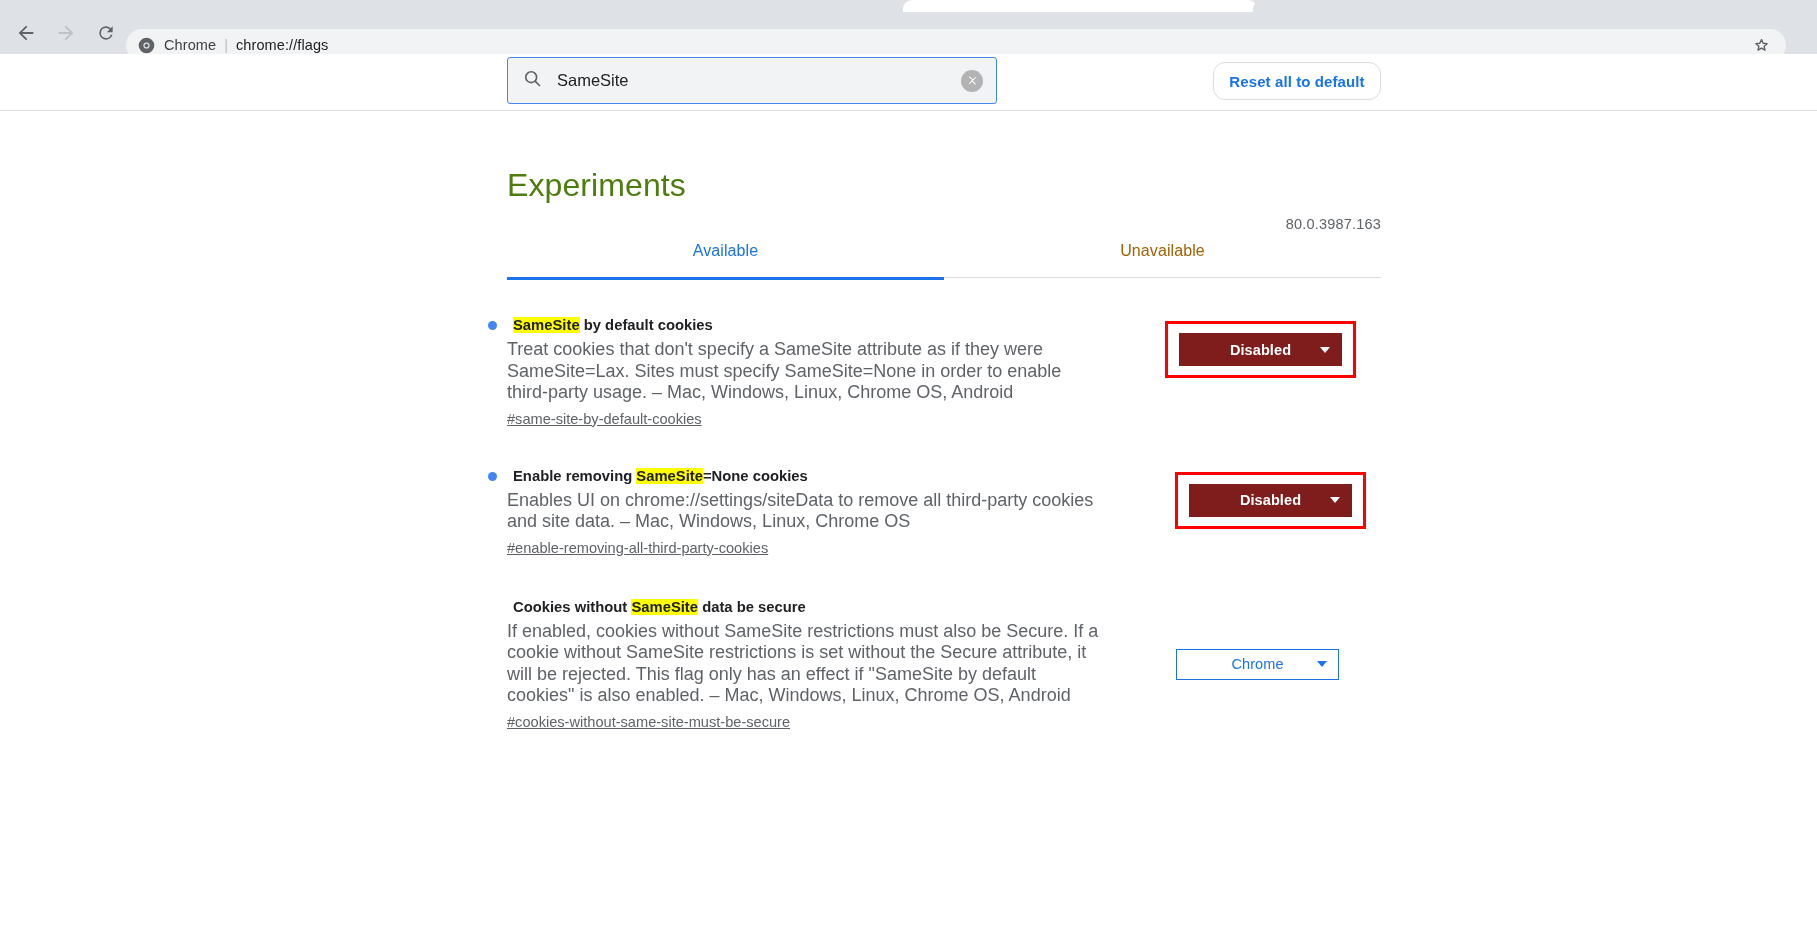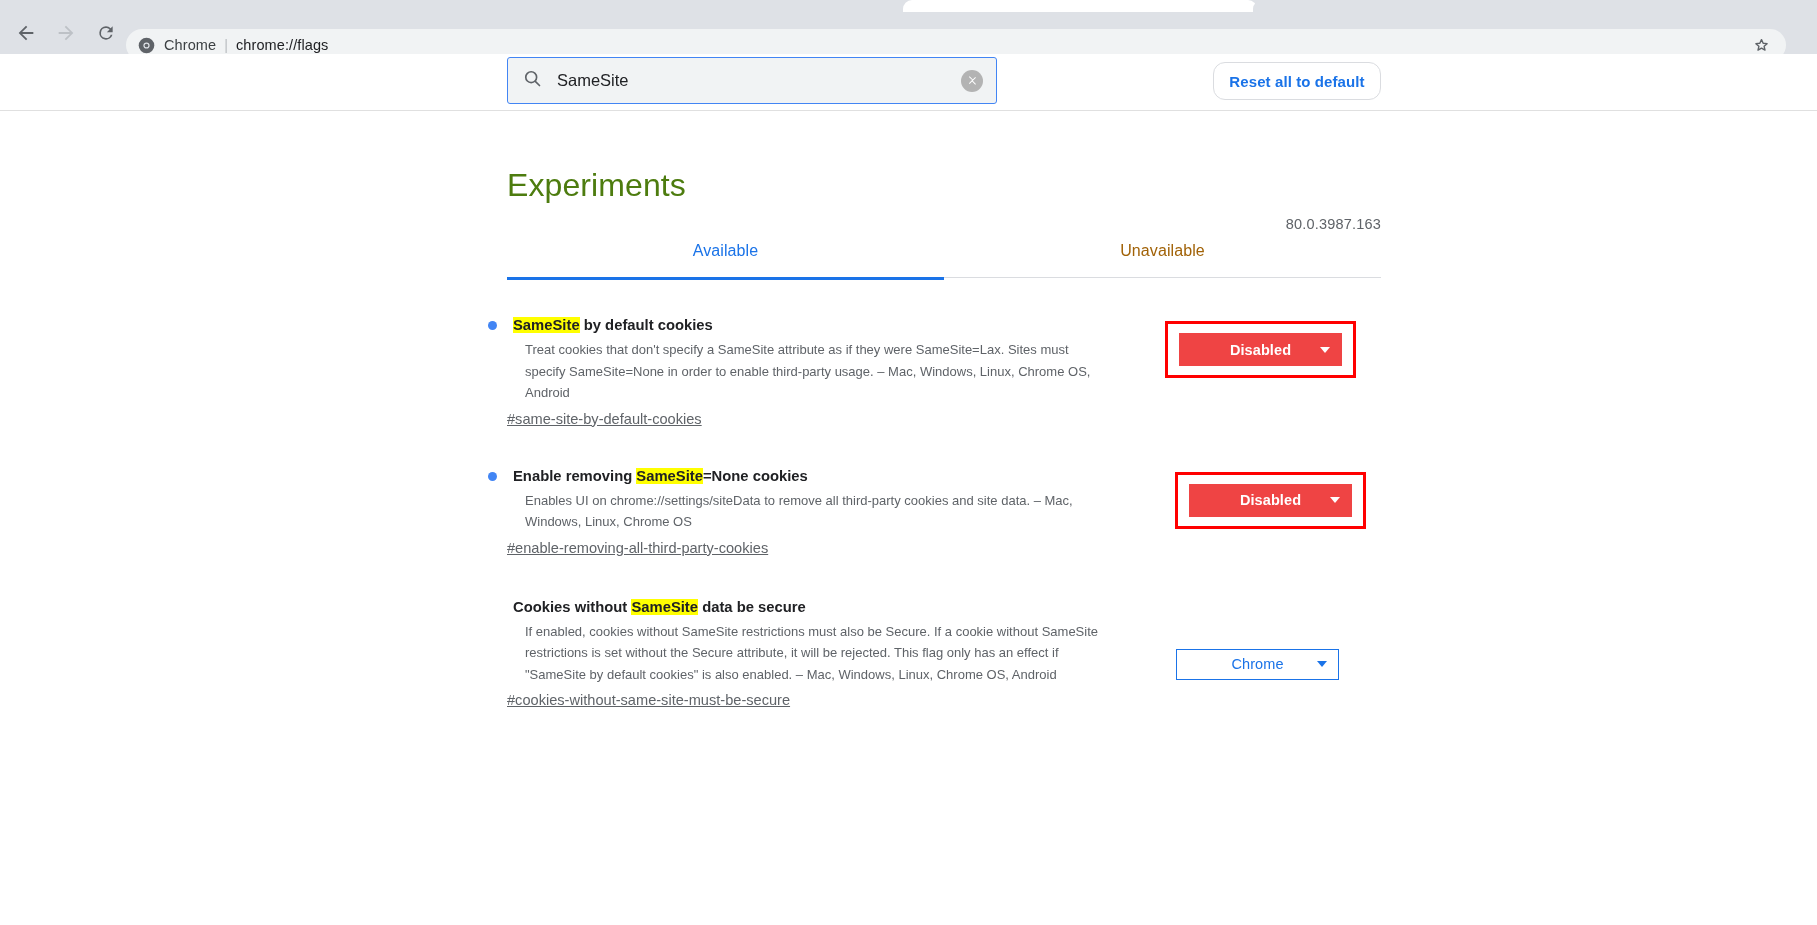--- a/index.html
+++ b/index.html
@@ -166,23 +166,22 @@
     line-height: 20px; position: relative; padding-left: 6px;
     margin-bottom: 4px;
   }
   .modified-dot {
     position: absolute; left: -19px; top: 6px;
     width: 9px; height: 9px; border-radius: 50%;
     background: #4285f4;
   }
   .hl { background: #ffff00; }
   .flag-desc {
-    font-size: 13px; color: #5f6368; line-height: 21.5px;
+    font-size: 18px; color: #5f6368; line-height: 21.5px;
     margin-bottom: 5px;
-    margin-left: 18px;
   }
   .flag-permalink {
     font-size: 14.6px; color: #5f6368; text-decoration: underline;
     line-height: 21px;
     display: inline-block;
     cursor: pointer;
     text-align: center;
   }
 
   
@@ -191,21 +190,21 @@
     position: relative;
     display: flex; justify-content: flex-start;
   }
   .redbox {
     border: 3px solid #ff0000;
     padding: 9px 11px;
     display: inline-block;
   }
   .select-blue {
     width: 163px; height: 33px;
-    background: #ef4444;
+    background: #7f1d1d;
     border: none;
     color: #ffffff;
     font-family: "Liberation Sans", sans-serif;
     font-size: 14.5px; font-weight: bold;
     display: flex; align-items: center; justify-content: center;
     position: relative;
     cursor: pointer;
     letter-spacing: .1px;
   }
   .select-blue .caret {

